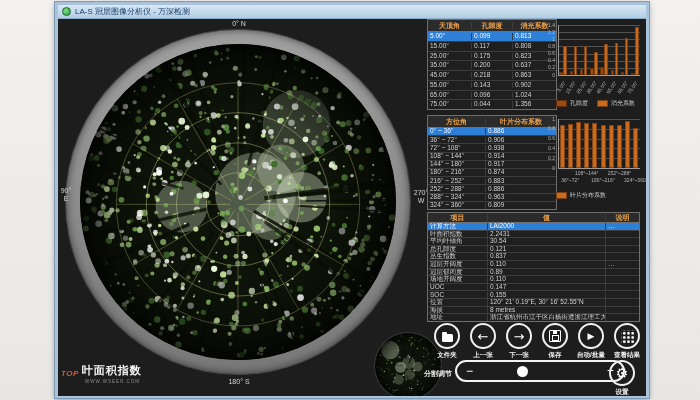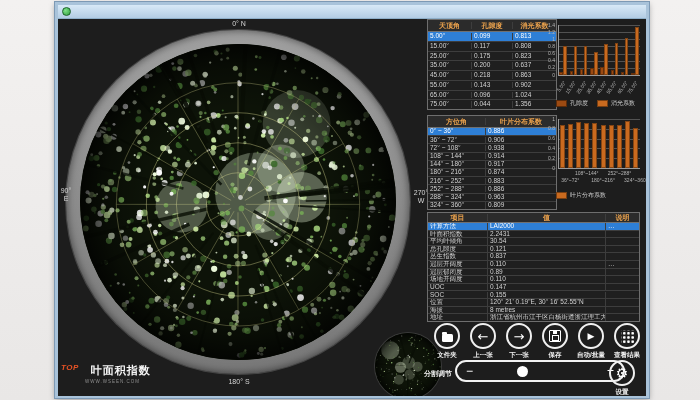--- a/index.html
+++ b/index.html
@@ -72,32 +72,33 @@
   #slider{position:absolute;left:397px;top:341px;width:170px;height:22px;border:2px solid #f2f2f2;
           border-radius:12px;box-sizing:border-box;}
   #slider .minus{position:absolute;left:9px;top:2px;color:#fff;font-size:12px;}
   #slider .plus{position:absolute;right:9px;top:2px;color:#fff;font-size:12px;}
   #slider .knob{position:absolute;top:3.5px;width:11px;height:11px;border-radius:50%;background:#ffffff;}
   #settings{position:absolute;left:544px;top:341px;width:40px;text-align:center;}
   #thumb{position:absolute;left:317px;top:314px;width:66px;height:66px;border-radius:50%;overflow:hidden;
          background:#0d1308;box-shadow:0 0 0 1px #3a3a3a;}
   
   #logo{position:absolute;left:3px;top:344px;width:110px;}
-  .logo-row{display:flex;align-items:flex-start;gap:12px;}
+  .logo-row{display:flex;align-items:flex-end;gap:3px;}
   .logo-mark{font-size:8px;font-weight:bold;font-style:italic;color:#e85325;letter-spacing:0.5px;}
   .logo-brand{font-size:11px;font-weight:bold;color:#f5f5f5;letter-spacing:1px;}
   .logo-tagline{font-size:4.5px;color:#8f8f8f;letter-spacing:1px;margin-top:1px;margin-left:24px;}
 </style>
 </head>
 <body>
 
 <div class="desktop">
   <div class="window">
     <div class="titlebar">
       <span class="app-icon"></span>
+      <span class="title">LA-S 冠层图像分析仪 - 万深检测</span>
     </div>
     <div class="client">
 
       <div id="ring"></div>
       <div id="canopy-wrap"><svg width="316" height="316" viewBox="0 0 316 316">
             <defs>
               <radialGradient id="vg-canopy-wrap">
                 <stop offset="60%" stop-color="rgba(0,0,0,0)"></stop>
                 <stop offset="85%" stop-color="rgba(0,0,0,0.35)"></stop>
                 <stop offset="100%" stop-color="rgba(0,0,0,0.75)"></stop>

